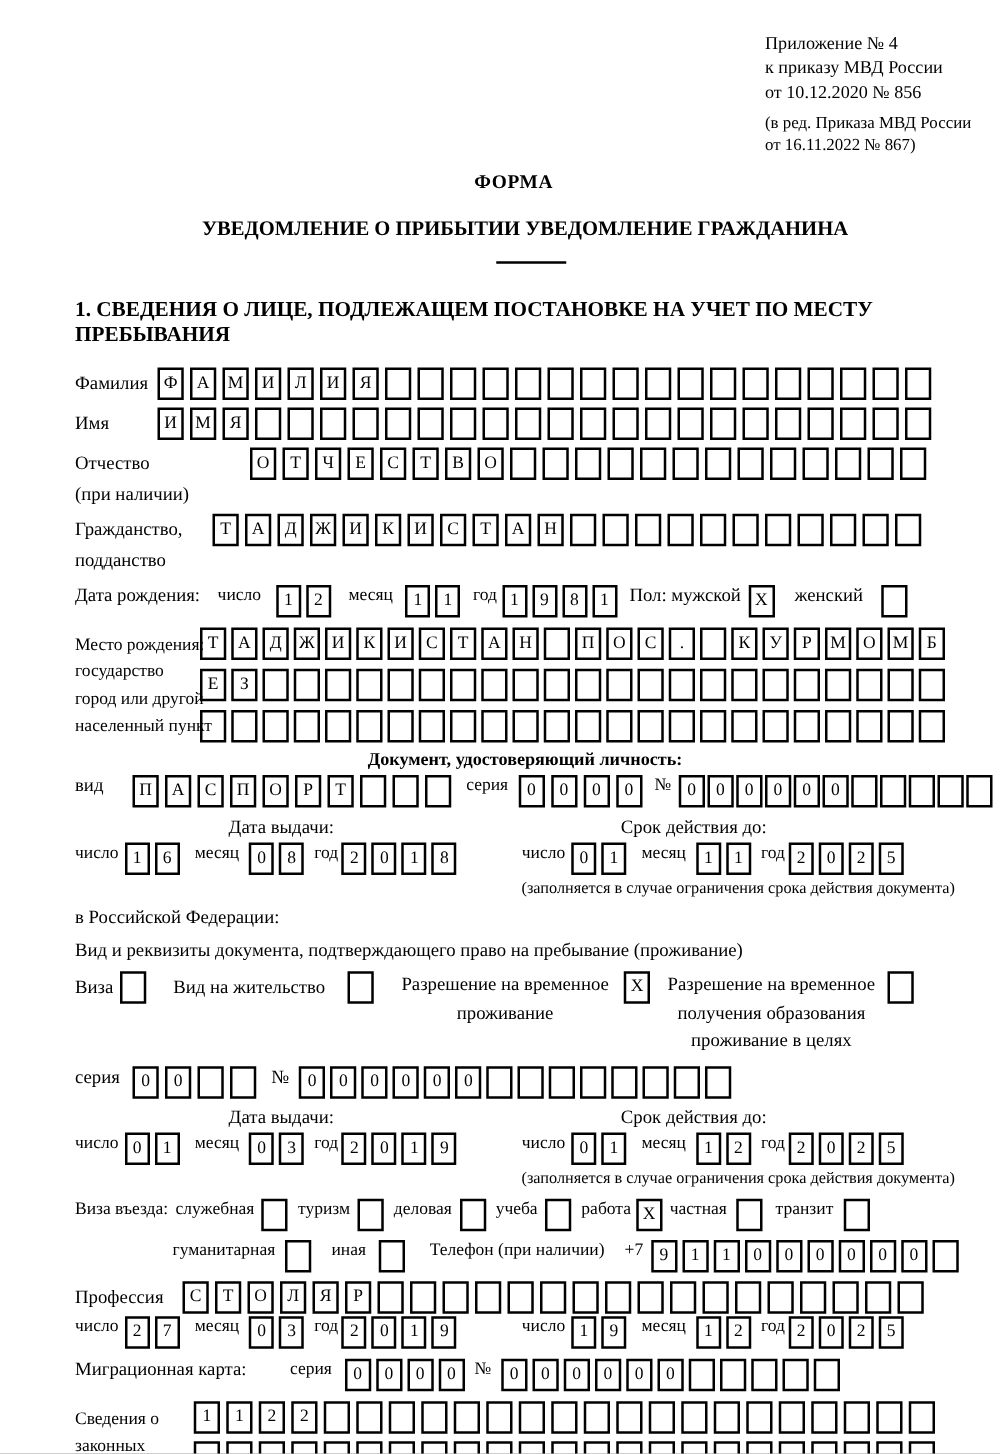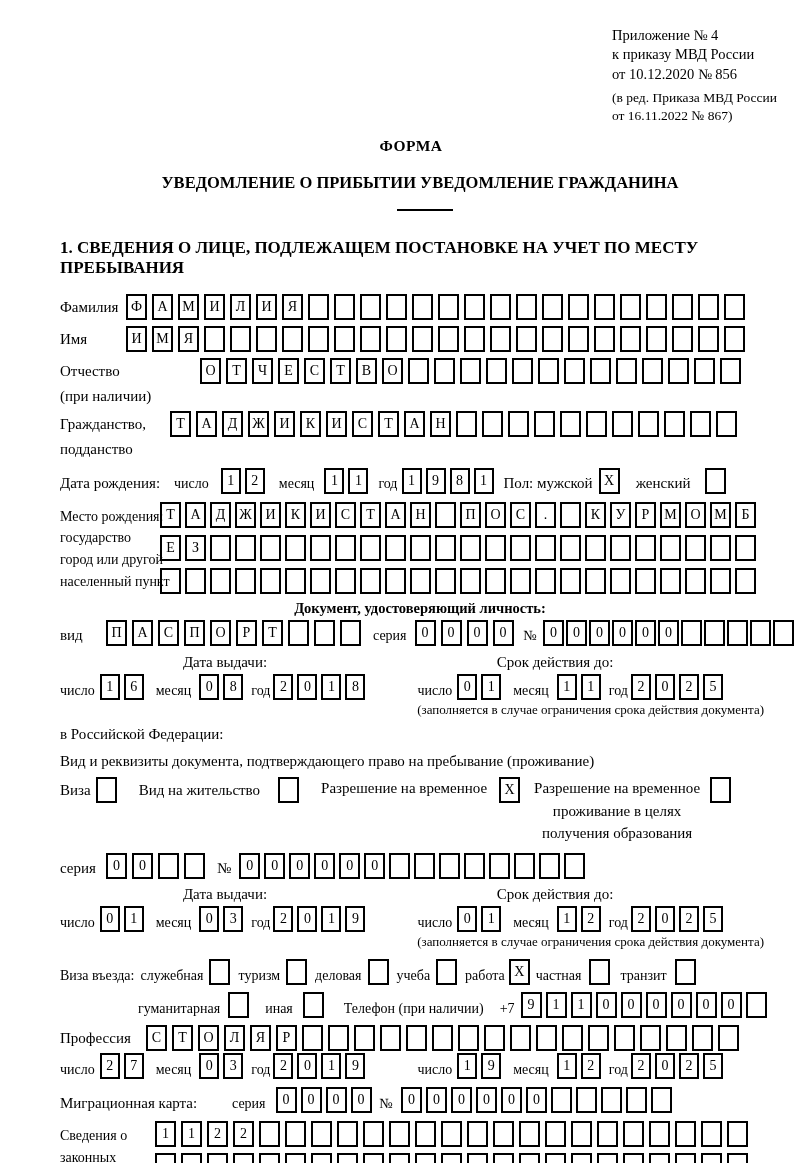--- a/index.html
+++ b/index.html
@@ -7,21 +7,21 @@
         box-sizing:border-box;padding:26px 20px 10px 60px;overflow:hidden;
         font-family:"Liberation Serif","DejaVu Serif",serif;color:#000;}
   .hdr{margin-left:auto;width:168px;font-size:14.5px;line-height:1.33;}
   .hdr .small{font-size:13.5px;}
   .hdr .gap{margin-top:5px;}
   .form-word{text-align:center;padding-right:18px;font-weight:bold;font-size:15.5px;margin-top:12px;letter-spacing:.5px;}
   .title{text-align:center;font-weight:bold;font-size:16.5px;line-height:1.42;margin-top:16px;}
   .uline{display:inline-block;width:56px;border-bottom:2px solid #000;margin-left:10px;}
   .sec-h{font-weight:bold;font-size:17px;margin-top:20px;}
   .row{display:flex;align-items:flex-start;}
-  .c{align-items:flex-end;}
+  .c{align-items:flex-start;}
   .lbl{font-size:15px;line-height:1.3;flex:none;}
   .s14{font-size:14px;}
   .boxes{display:flex;gap:5px;flex:none;}
   .boxes .cell{box-sizing:border-box;width:21px;height:26px;border:2px solid #000;flex:none;
                display:flex;align-items:center;justify-content:center;font-size:14px;}
   .g4{gap:4px;}
   .tight{gap:2px;}　.tight .cell{width:18px;}
   .dg .cell{width:20px;}
   .note{font-size:13px;}
   .ctr{text-align:center;}
@@ -376,28 +376,29 @@
     <span class="lbl" style="padding-top:4px">Виза</span>
     <span class="boxes" style="margin-left:5px">
         <span class="cell"></span>
       </span>
     <span class="lbl" style="margin-left:22px;padding-top:4px">Вид на жительство</span>
     <span class="boxes" style="margin-left:18px">
         <span class="cell"></span>
       </span>
     <div class="lbl ctr" style="margin-left:22px;line-height:1.5">
       <div>Разрешение на временное</div>
+      <div>проживание</div>
     </div>
     <span class="boxes" style="margin-left:12px">
         <span class="cell">X</span>
       </span>
     <div class="lbl ctr" style="margin-left:14px;line-height:1.5">
       <div>Разрешение на временное</div>
+      <div>получения образования</div>
       <div>проживание в целях</div>
-      <div>получения образования</div>
     </div>
     <span class="boxes" style="margin-left:10px">
         <span class="cell"></span>
       </span>
   </div>
 
   <div class="row c" style="margin-top:8px">
     <span class="lbl">серия</span>
     <span class="boxes" style="margin-left:10px">
         <span class="cell">0</span>

